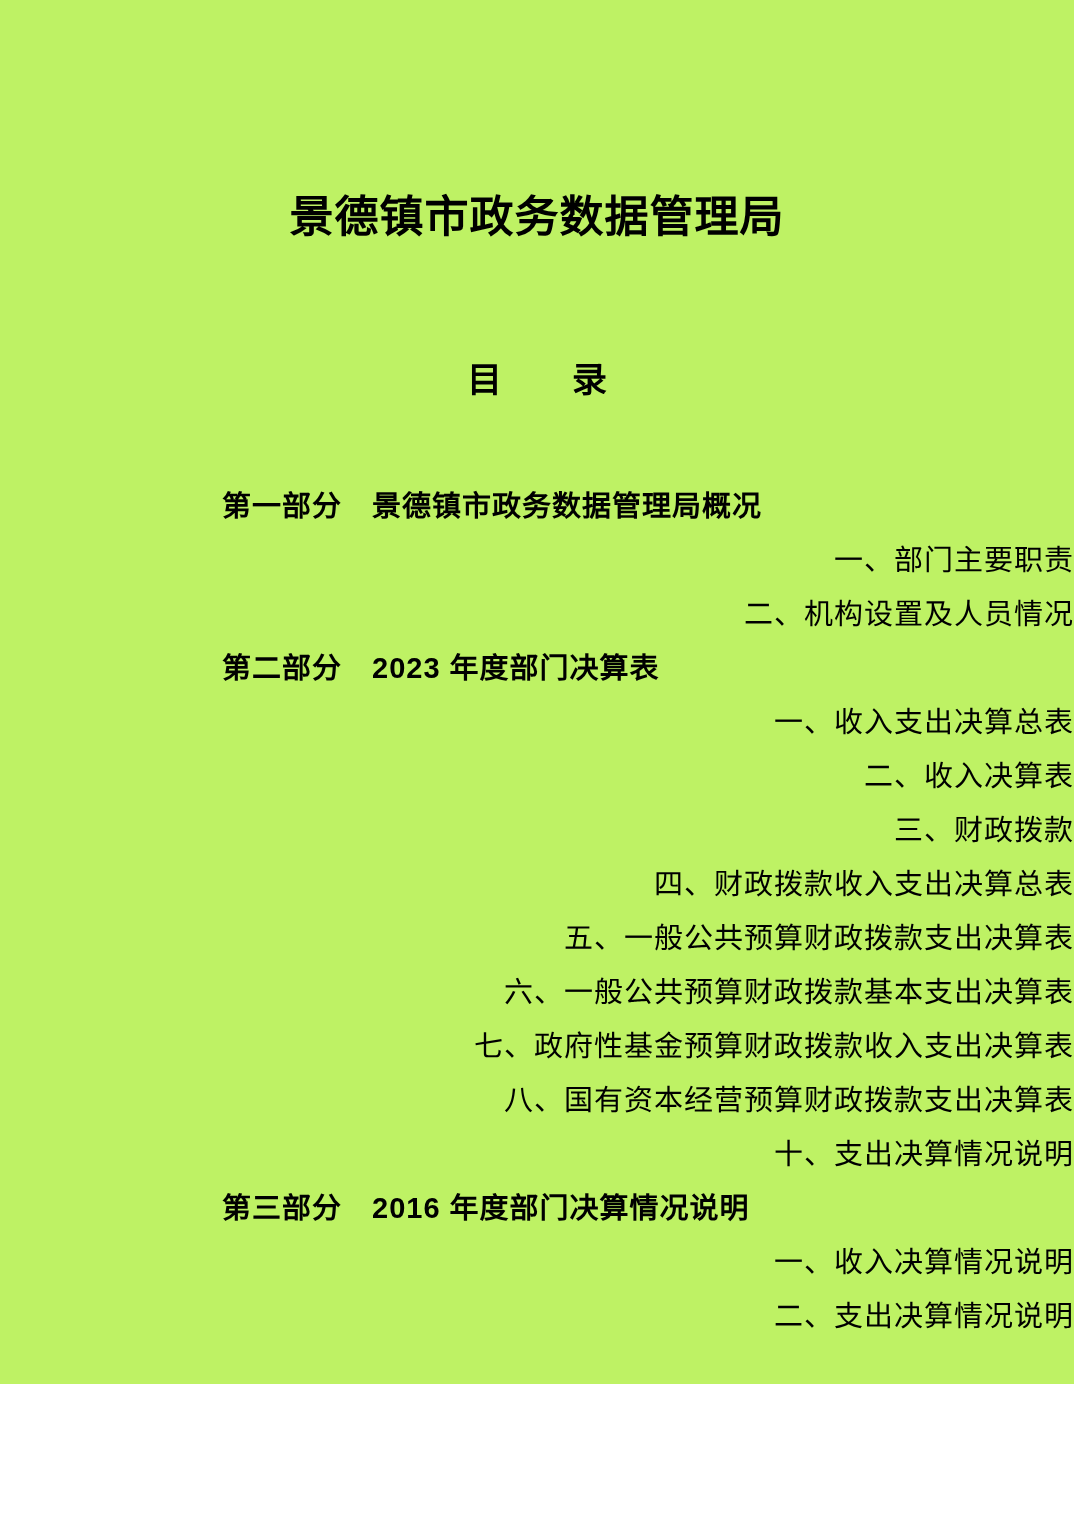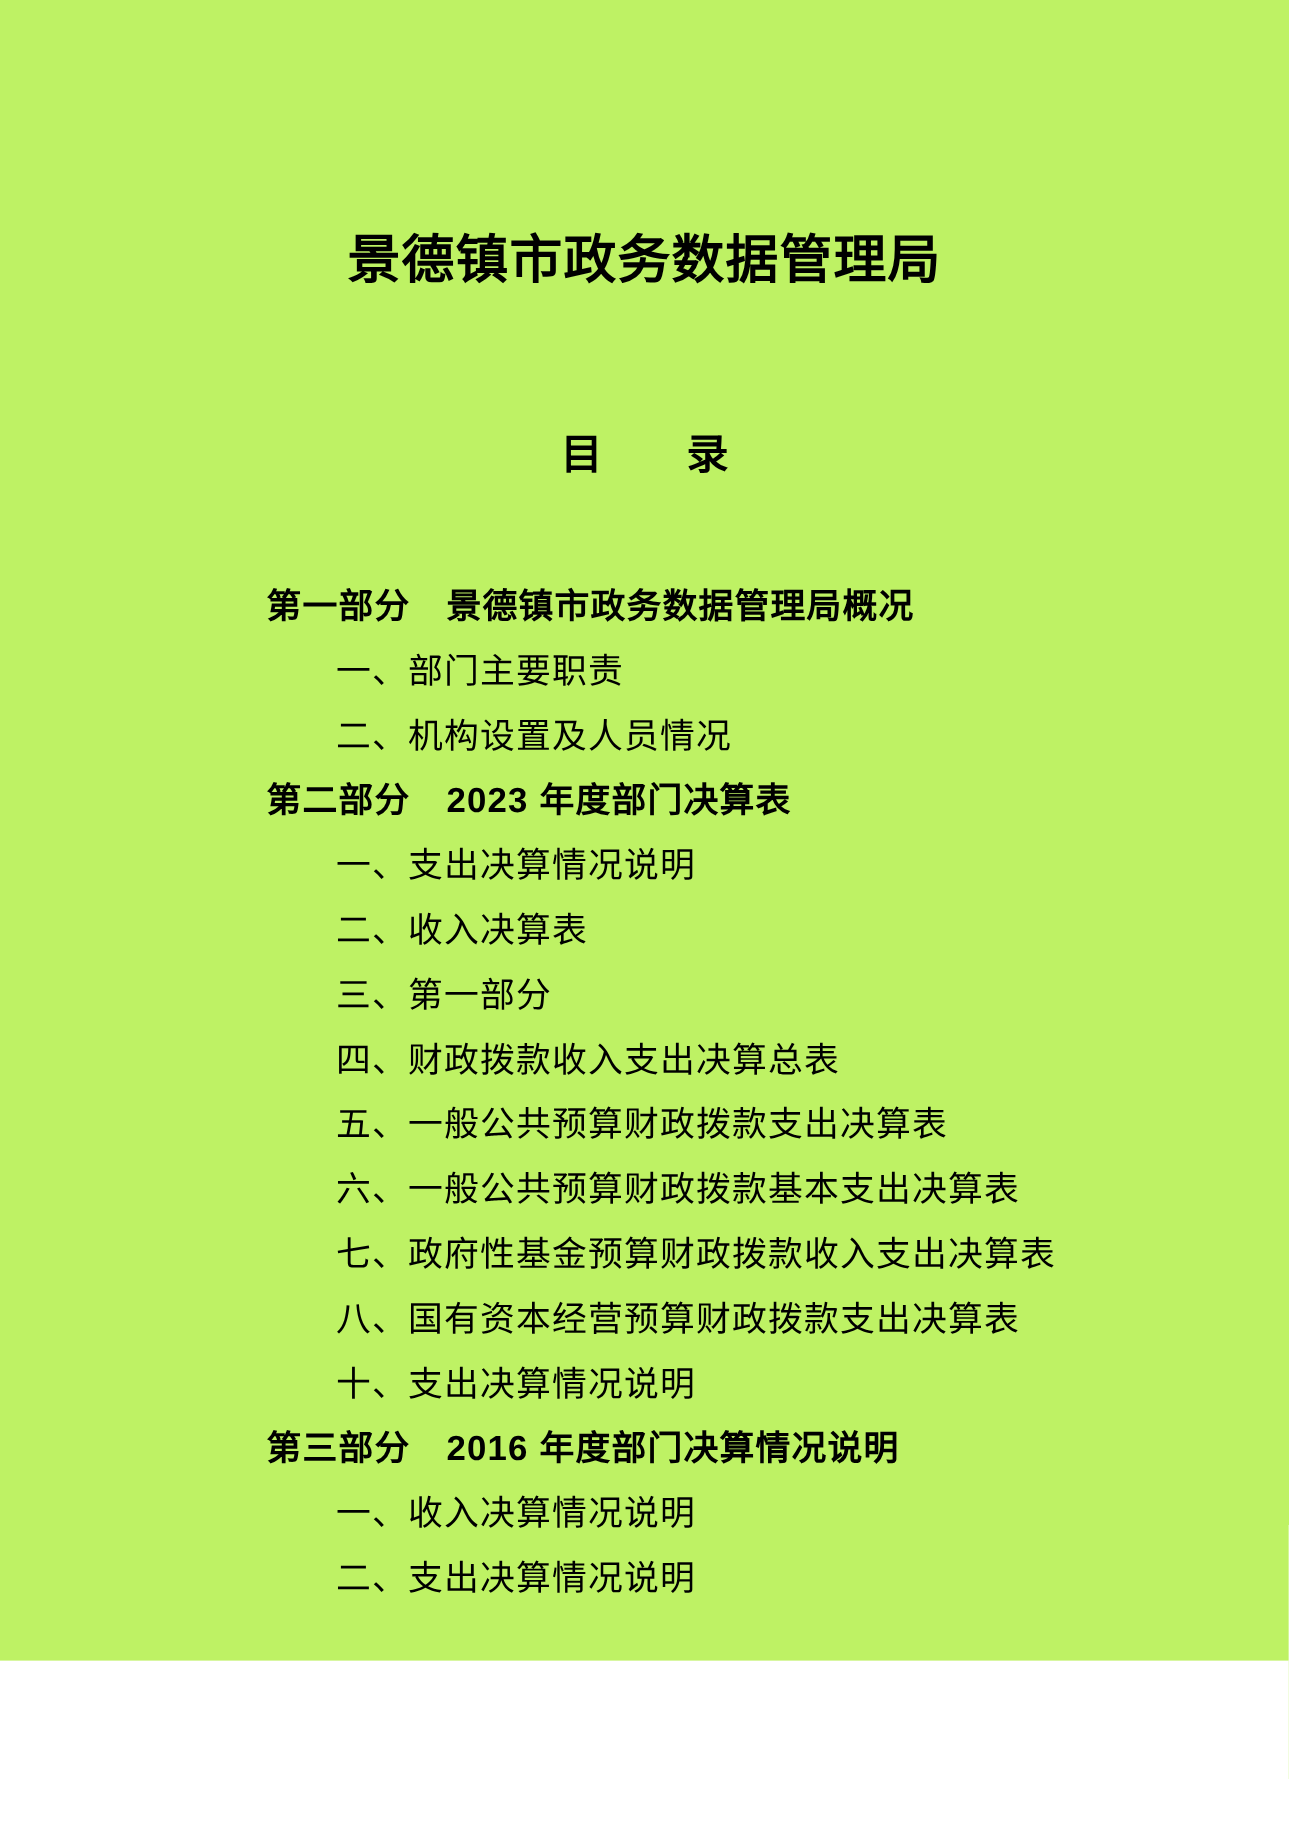--- a/index.html
+++ b/index.html
@@ -60,20 +60,21 @@
     font-weight: bold;
     font-size: 29px;
     letter-spacing: 1px;
   }
   .toc-line.item {
     padding-left: 280px;
     font-family: "Liberation Serif", serif;
     font-weight: normal;
     font-size: 29px;
     letter-spacing: 1px;
+    text-align: right;
   }
   
   .page-footer {
     position: absolute;
     top: 1412px;
     left: 0;
     width: 100%;
     text-align: center;
     font-family: "Liberation Serif", serif;
     font-size: 27px;
@@ -91,23 +92,23 @@
   </div>
 
   <div class="toc-heading">目　　录</div>
 
   <div class="toc">
     <div class="toc-line sec">第一部分　景德镇市政务数据管理局概况</div>
     <div class="toc-line item">一、部门主要职责</div>
     <div class="toc-line item">二、机构设置及人员情况</div>
 
     <div class="toc-line sec">第二部分　2023 年度部门决算表</div>
-    <div class="toc-line item">一、支出决算情况说明</div>
+    <div class="toc-line item">一、收入支出决算总表</div>
     <div class="toc-line item">二、收入决算表</div>
-    <div class="toc-line item">三、第一部分</div>
+    <div class="toc-line item">三、财政拨款</div>
     <div class="toc-line item">四、财政拨款收入支出决算总表</div>
     <div class="toc-line item">五、一般公共预算财政拨款支出决算表</div>
     <div class="toc-line item">六、一般公共预算财政拨款基本支出决算表</div>
     <div class="toc-line item">七、政府性基金预算财政拨款收入支出决算表</div>
     <div class="toc-line item">八、国有资本经营预算财政拨款支出决算表</div>
     <div class="toc-line item">十、支出决算情况说明</div>
 
     <div class="toc-line sec">第三部分　2016 年度部门决算情况说明</div>
     <div class="toc-line item">一、收入决算情况说明</div>
     <div class="toc-line item">二、支出决算情况说明</div>

